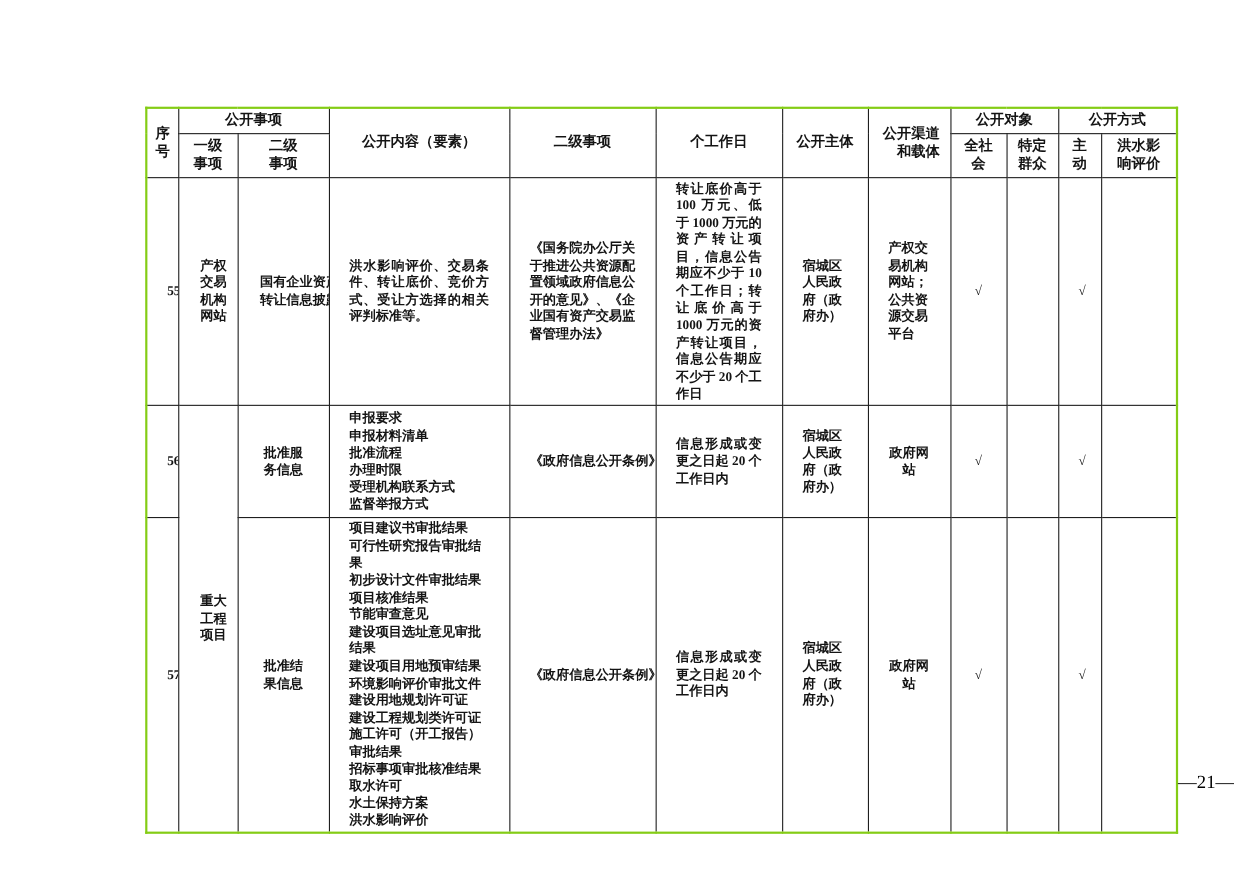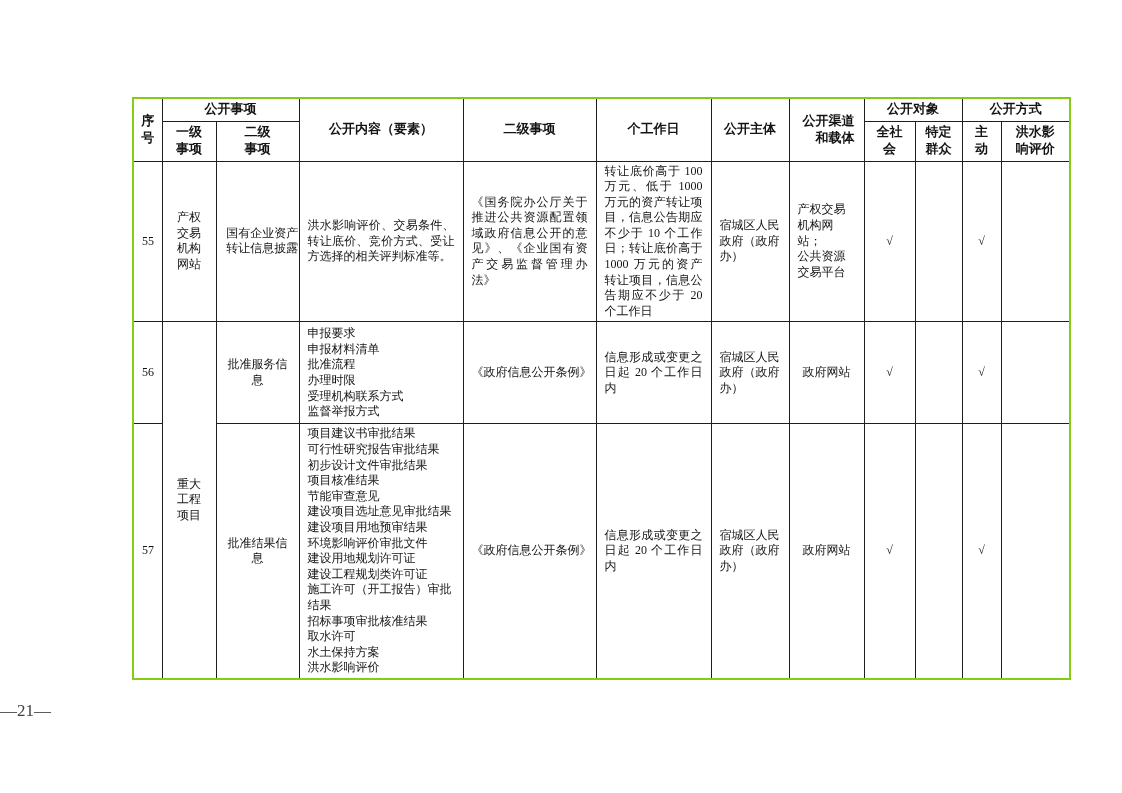--- a/index.html
+++ b/index.html
@@ -21,22 +21,23 @@
     top: 97px;
     width: 937px;
     border-collapse: collapse;
     table-layout: fixed;
     border: 2px solid #84cc16;
     margin-left: 40px;
   }
   .doc-table th, .doc-table td {
     border: 1px solid #1f1f1f;
     vertical-align: middle;
-    padding: 2px 8px;
+    padding: 2px 18px;
     overflow: hidden;
+    font-weight: bold;
   }
   .doc-table thead th {
     font-family: "Liberation Sans", sans-serif;
     font-weight: bold;
     font-size: 13px;
     line-height: 1.3;
     text-align: center;
     padding: 1px 2px;
   }
   .doc-table tbody td {
@@ -72,24 +73,24 @@
   .wrap2 { width: 2.25em; }
   .wrap3 { width: 3.3em; }
   .wrap4 { width: 4.3em; text-align: right; }
   .wrap6 { width: 6.3em; }
 
   .page-number {
     position: absolute;
     top: 701px;
     left: 0;
     width: 1122px;
-    text-align: left;
+    text-align: right;
     font-size: 17px;
     font-family: "Liberation Serif", serif;
-    color: #404040;
+    color: #000000;
   }
 </style>
 </head>
 <body>
 
 <table class="doc-table">
   <colgroup>
     <col style="width:29px">
       <col style="width:54px">
       <col style="width:83px">

